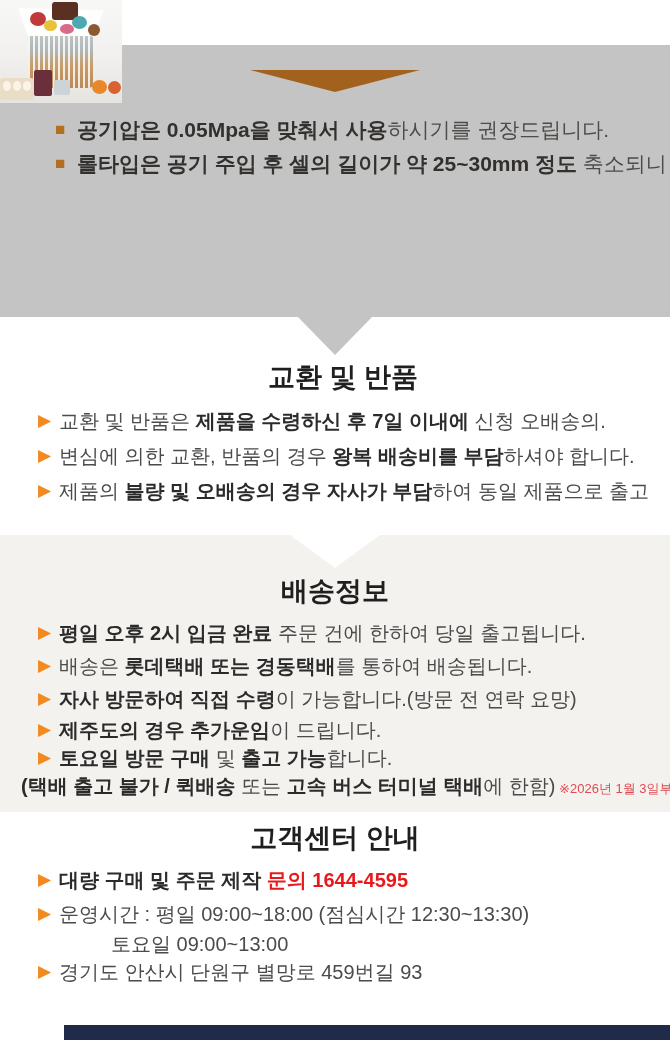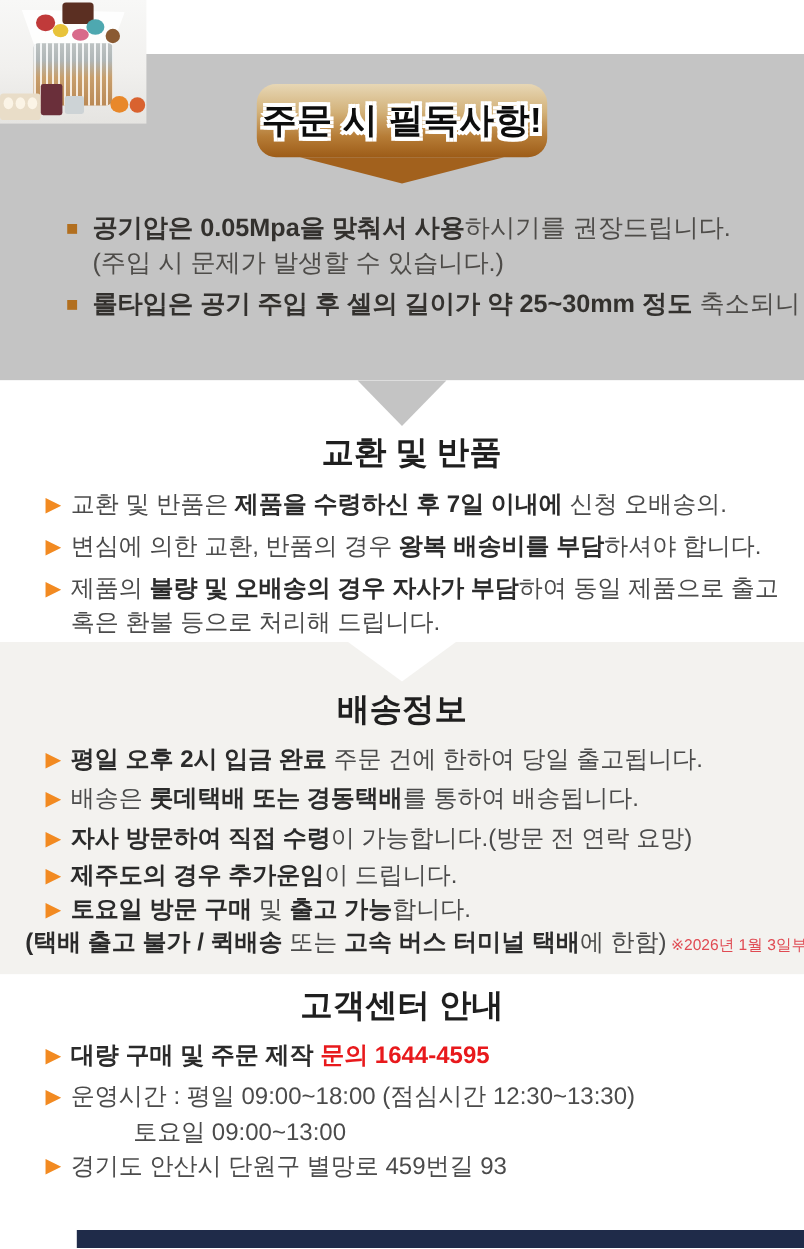--- a/index.html
+++ b/index.html
@@ -138,34 +138,27 @@
   .navy-bar { position:absolute; left:64px; right:0; bottom:1px; height:15px; background:#1f2b49; }
 </style>
 </head>
 <body>
 
 <div class="top-strip"></div>
 
 <div class="hero">
 
   <div class="badge-wrap">
-    <div class="badge">
-      <span class="badge-label">주문 시 필독사항!</span>
-    </div>
     <div class="badge-point"></div>
   </div>
 
   <div class="hero-notices">
     <div class="row">
       <span class="bullet">■</span>
       <span class="txt"><span class="b">공기압은 0.05Mpa을 맞춰서 사용</span><span>하시기를 권장드립니다.</span></span>
-    </div>
-    <div class="row ghost">
-      <span class="bullet">■</span>
-      <span class="txt"><span>(주입 시 문제가 발생할 수 있습니다.)</span></span>
     </div>
     <div class="row gap-top">
       <span class="bullet">■</span>
       <span class="txt"><span class="b">롤타입은 공기 주입 후 셀의 길이가 약 25~30mm 정도 </span><span>축소되니 구매 시</span></span>
     </div>
   </div>
 
   <div class="photo">
     <div class="ph-flare"></div>
     <div class="blob bl1"></div>
@@ -199,24 +192,20 @@
       <span class="txt"><span>교환 및 반품은 </span><span class="b">제품을 수령하신 후 7일 이내에</span><span> 신청 오배송의.</span></span>
     </div>
     <div class="row r2">
       <span class="bullet">▶</span>
       <span class="txt"><span>변심에 의한 교환, 반품의 경우 </span><span class="b">왕복 배송비를 부담</span><span>하셔야 합니다.</span></span>
     </div>
     <div class="row r3">
       <span class="bullet">▶</span>
       <span class="txt"><span>제품의 </span><span class="b">불량 및 오배송의 경우 자사가 부담</span><span>하여 동일 제품으로 출고</span></span>
     </div>
-    <div class="row ghost">
-      <span class="bullet">▶</span>
-      <span class="txt"><span>혹은 환불 등으로 처리해 드립니다.</span></span>
-    </div>
   </div>
 </div>
 
 <div class="shipping">
   <div class="notch"></div>
   <div class="sec-title">배송정보</div>
   <div class="list">
     <div class="row r1">
       <span class="bullet">▶</span>
       <span class="txt"><span class="b">평일 오후 2시 입금 완료</span><span> 주문 건에 한하여 당일 출고됩니다.</span></span>

